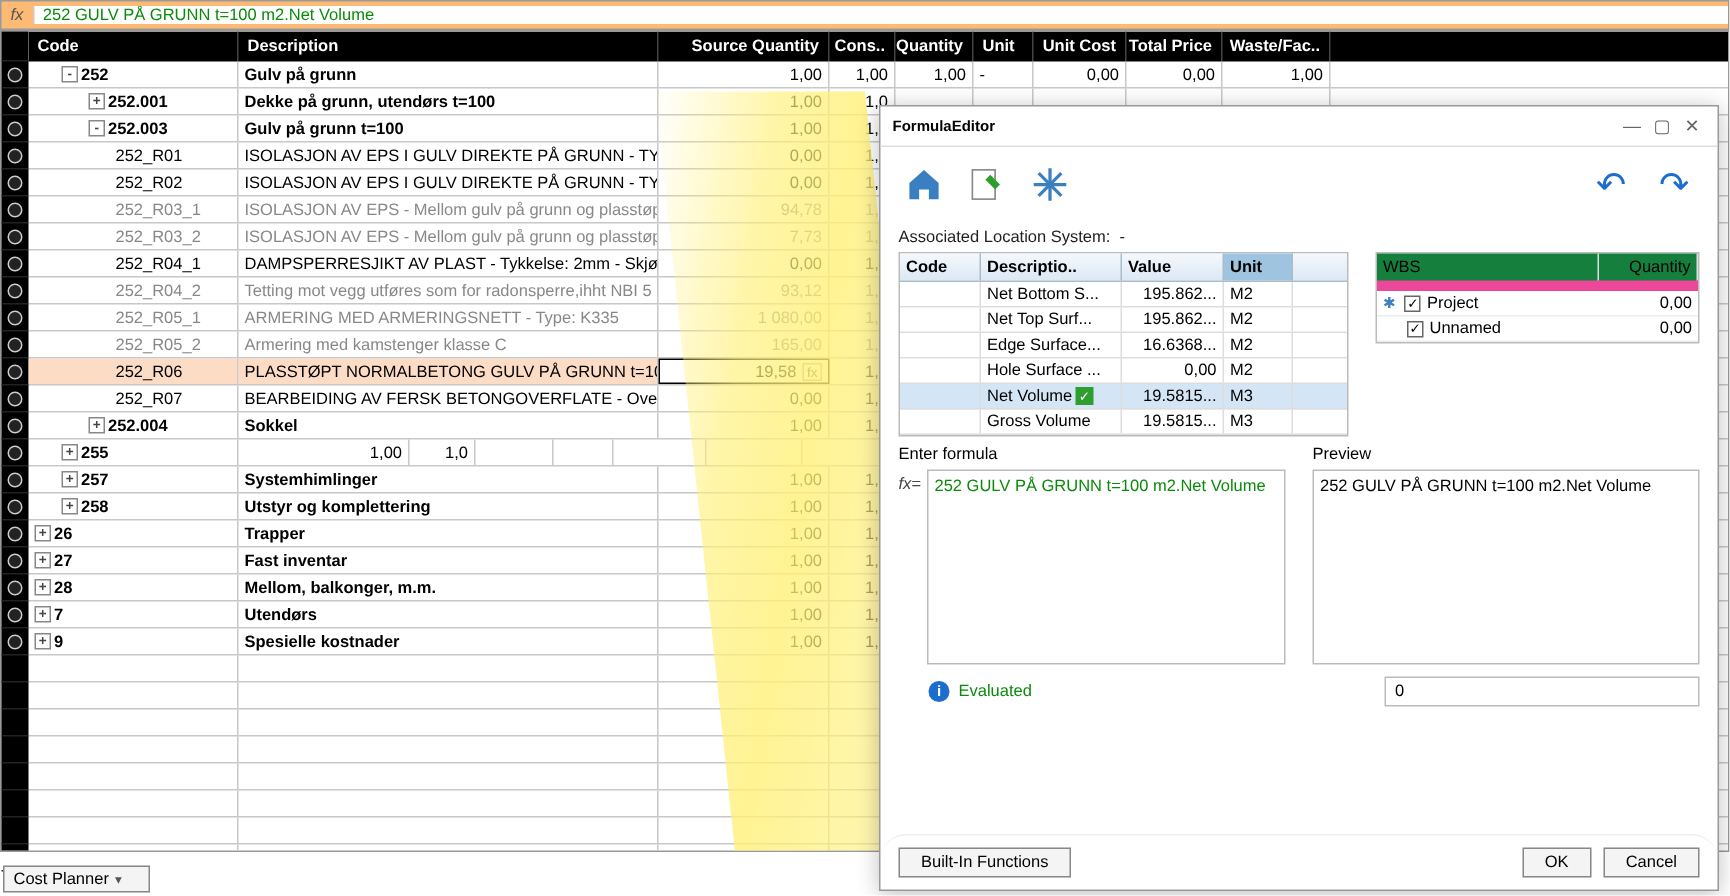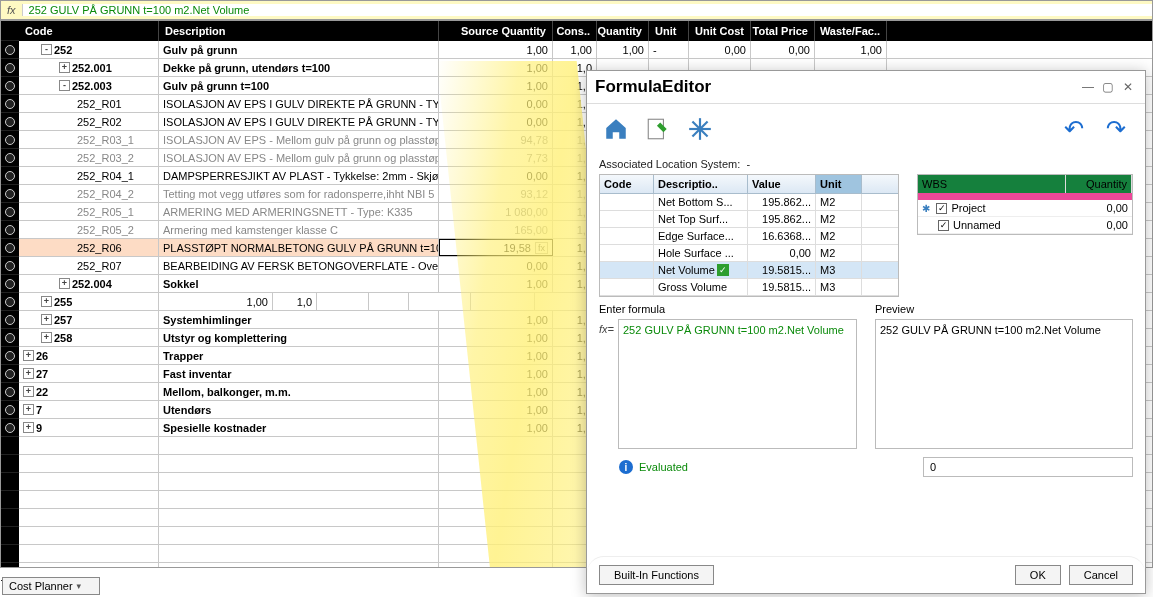--- a/index.html
+++ b/index.html
@@ -1,19 +1,19 @@
 <!DOCTYPE html>
 <html><head>
 <meta charset="utf-8">
 <style>
 * { box-sizing: border-box; margin: 0; padding: 0; font-family: Tahoma, Arial, sans-serif; font-size: 11px; }
 body { background: #fff; width: 1153px; height: 597px; position: relative; overflow: hidden; }
 
 
-.fx-bar { display: flex; align-items: center; border: 1px solid #999; background: #fef9c3; height: 20px; }
+.fx-bar { display: flex; align-items: center; border: 1px solid #999; background: #fdba74; height: 20px; }
 .fx-label { padding: 0 6px; color: #555; font-style: italic; border-right: 1px solid #ccc; }
 .fx-input { flex: 1; padding: 0 6px; color: #0a8a0a; font-weight: 500; border: none; outline: none; }
 
 
 .grid-wrap { position: relative; border: 1px solid #999; height: 548px; display: flex; }
 .rowhdr-col { width: 18px; background: #000; }
 .rowhdr-cell { height: 18px; border-bottom: 1px solid #222; display:flex; align-items:center; justify-content:center; }
 .rowhdr-cell.o::before { content:''; width:8px; height:8px; border:1px solid #ccc; border-radius:50%; background:#222; }
 .grid-body { flex: 1; overflow: hidden; position: relative; }
 .grid-header { display: flex; background: #000; color: #fff; font-weight: bold; height: 20px; }
@@ -60,21 +60,21 @@
 }
 
 
 .tabbar { position:absolute; bottom:2px; left:2px; }
 .tab-sel { border:1px solid #888; background:#f4f4f4; padding:2px 18px 2px 6px; display:inline-flex; align-items:center; gap:4px; }
 .tab-sel::after { content:'▾'; font-size:9px; color:#555; }
 
 
 .modal { position:absolute; left:586px; top:70px; width:560px; height:524px; background:#fff; border:1px solid #999; box-shadow:0 2px 14px rgba(0,0,0,0.25); display:flex; flex-direction:column; }
 .titlebar { display:flex; align-items:center; padding:6px 8px; border-bottom:1px solid #ddd; }
-.titlebar .title { font-weight:bold; font-size:17px; flex:1; }
+.titlebar .title { font-weight:bold; font-size:10px; flex:1; }
 .winbtn { width:18px; height:14px; margin-left:2px; display:inline-flex; align-items:center; justify-content:center; color:#666; font-size:12px; }
 .toolbar { display:flex; align-items:center; padding:8px 12px; gap:8px; }
 .tb-btn { width:34px; height:34px; display:flex; align-items:center; justify-content:center; }
 .toolbar .sp { flex:1; }
 .undo-ico, .redo-ico { font-size:24px; color:#1c6dd0; }
 .redo-ico { transform: scaleX(-1); }
 
 .section-label { padding: 4px 12px; color:#222; }
 .panels { display:flex; padding:0 12px; gap:18px; }
 .panel-left { width: 300px; }
@@ -472,21 +472,21 @@
           <div class="cell qty"></div>
           <div class="cell unit"></div>
           <div class="cell uc"></div>
           <div class="cell tp"></div>
           <div class="cell wf"></div>
         </div>
         <div class="gr bold">
           <div class="cell code">
             <div class="treecell indent0">
               <span class="exp">+</span>
-              <span>22</span>
+              <span>28</span>
             </div>
           </div>
           <div class="cell desc">Mellom, balkonger, m.m.</div>
           <div class="cell sq">1,00</div>
           <div class="cell cons">1,0</div>
           <div class="cell qty"></div>
           <div class="cell unit"></div>
           <div class="cell uc"></div>
           <div class="cell tp"></div>
           <div class="cell wf"></div>

